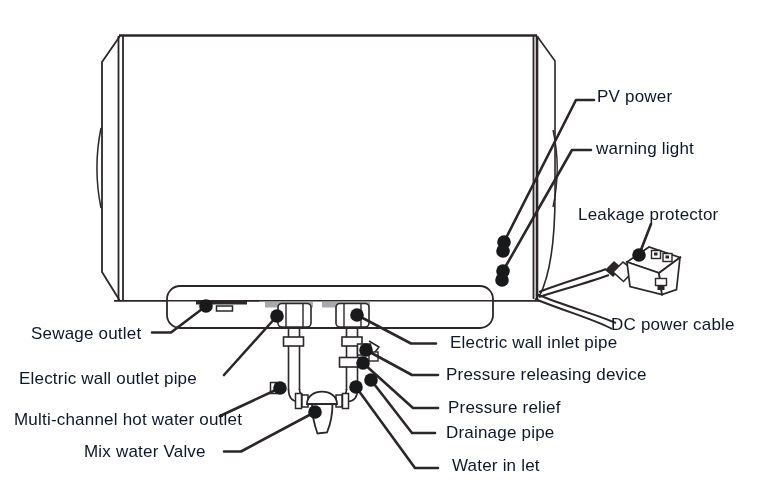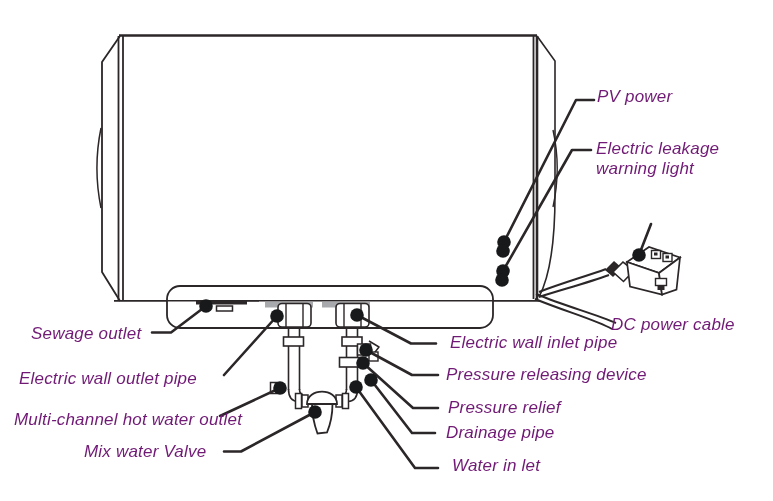--- a/index.html
+++ b/index.html
@@ -13,22 +13,22 @@
     width:773px;height:501px;background:var(--background);
     font-family:"Liberation Sans", sans-serif;
   }
   .stage{
     position:relative;width:773px;height:501px;overflow:hidden;
     background:var(--background);
   }
   .stage svg{position:absolute;left:0;top:0;}
   .lbl{
     position:absolute;
-    font-size:17px;line-height:20px;color:#701a75;
-    white-space:nowrap;letter-spacing:.2px;font-style:italic;
+    font-size:17px;line-height:20px;color:#0f172a;
+    white-space:nowrap;letter-spacing:.2px;
   }
   .ln{stroke:var(--line);fill:none;}
   .fw{fill:#ffffff;stroke:var(--line);}
   .fd{fill:var(--line);stroke:none;}
   .shade{fill:var(--shade);stroke:none;}
   .leader{stroke:var(--line);stroke-width:2.6;fill:none;stroke-linecap:round;stroke-linejoin:round;}
   .dot{fill:var(--dot);stroke:none;}
 </style>
 </head>
 <body>
@@ -163,24 +163,24 @@
       <circle class="dot" cx="366" cy="350" r="6.8"></circle>
       <circle class="dot" cx="363" cy="363" r="6.8"></circle>
       <circle class="dot" cx="371" cy="380" r="6.8"></circle>
       <circle class="dot" cx="356" cy="387" r="6.8"></circle>
     </g>
   </svg>
 
   <div class="lbl" style="left:597px;top:87px">PV power</div>
 
   <div class="lbl" style="left:596px;top:139px">
-    <div>Electric leakage</div>
     <div style="">warning light</div>
   </div>
 
+  <div class="lbl" style="left:578px;top:205px">Leakage protector</div>
   <div class="lbl" style="left:611px;top:315px">DC power cable</div>
 
   <div class="lbl" style="left:19px;top:369px">Electric wall outlet pipe</div>
   <div class="lbl" style="left:31px;top:324px">Sewage outlet</div>
   <div class="lbl" style="left:14px;top:410px">Multi-channel hot water outlet</div>
   <div class="lbl" style="left:84px;top:442px">Mix water Valve</div>
 
   <div class="lbl" style="left:450px;top:333px">Electric wall inlet pipe</div>
   <div class="lbl" style="left:446px;top:365px">Pressure releasing device</div>
   <div class="lbl" style="left:448px;top:398px">Pressure relief</div>

